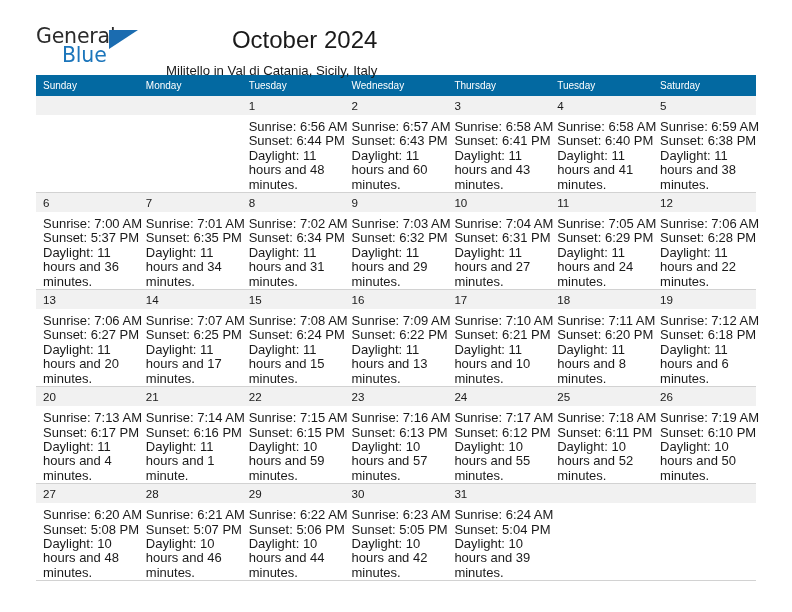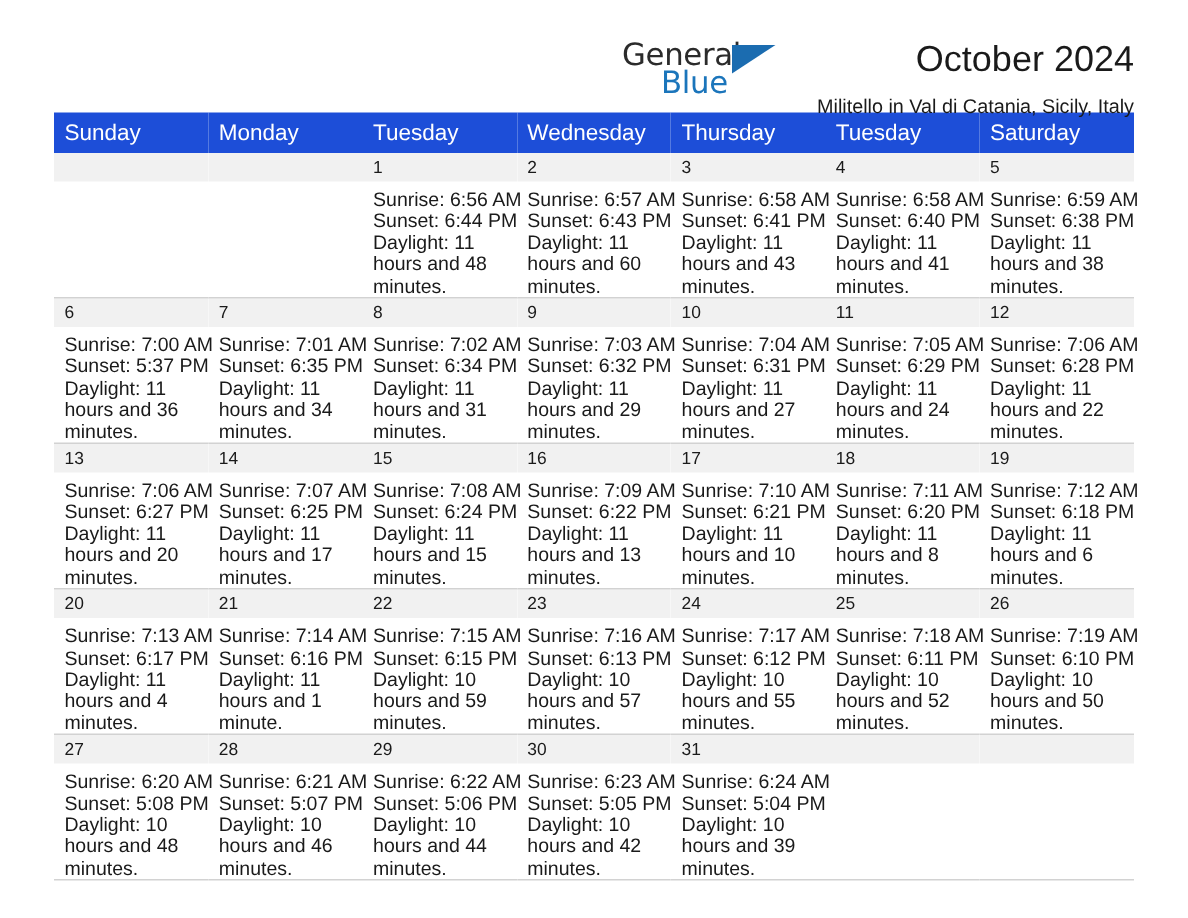--- a/index.html
+++ b/index.html
@@ -19,21 +19,21 @@
     width: 792px;
     height: 612px;
     box-sizing: border-box;
     padding: 0 36px;
   }
 
   
   .header {
     display: flex;
     align-items: flex-start;
-    justify-content: flex-end;
+    justify-content: flex-start;
     height: 68px;
     padding-top: 26px;
     box-sizing: border-box;
   }
   .logo {
     position: relative;
     width: 120px;
     height: 46px;
     line-height: 1;
     user-select: none;
@@ -85,24 +85,24 @@
   }
 
   
   .calendar {
     width: 720px;
     border-collapse: collapse;
     table-layout: fixed;
     margin-top: 7px;
   }
   .calendar th {
-    background: #1d4ed8;
+    background: #0369a1;
     color: #ffffff;
     font-weight: normal;
-    font-size: 15px;
+    font-size: 10px;
     text-align: left;
     padding: 5px 0 5px 7px;
     height: 11px;
     border: none;
   }
   .calendar td {
     vertical-align: top;
     padding: 0;
     border-bottom: 1px solid #d2d2d2;
     height: 90px;

